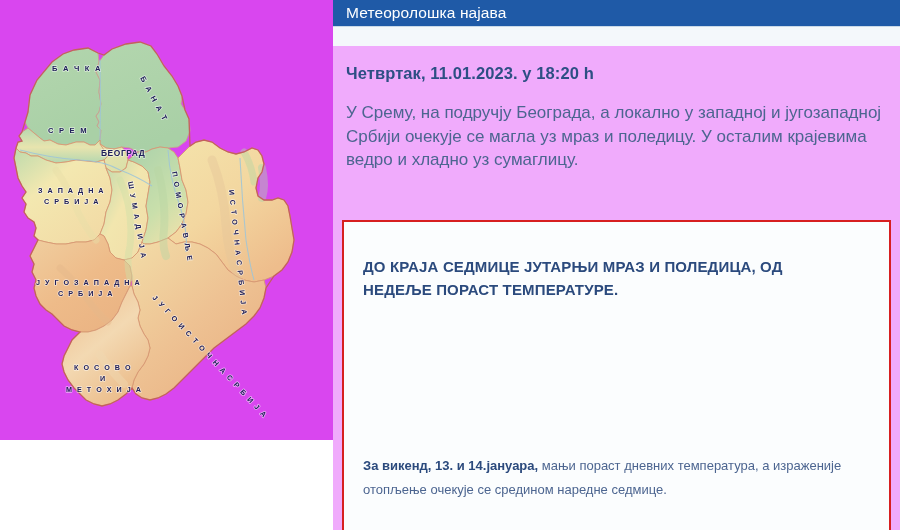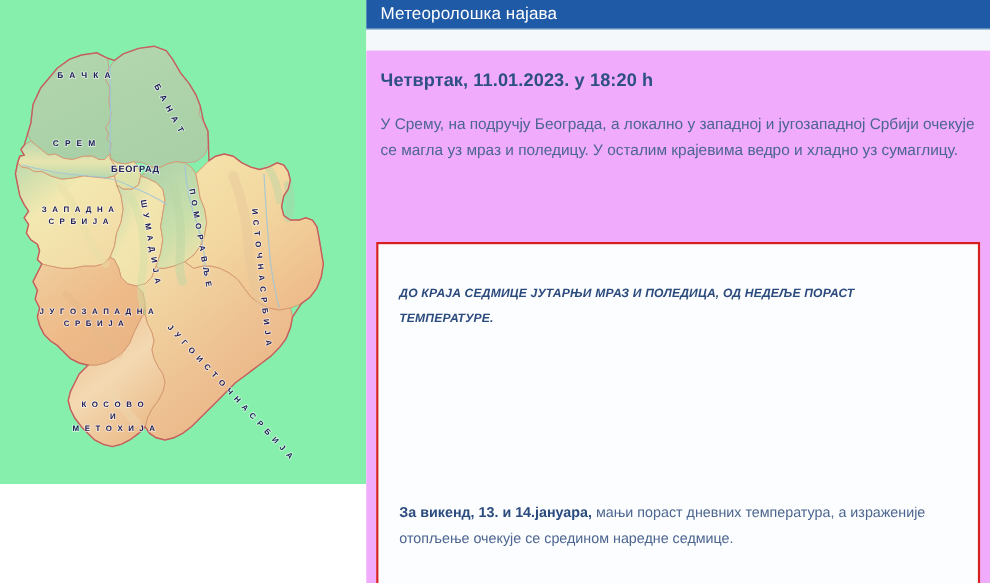--- a/index.html
+++ b/index.html
@@ -14,21 +14,21 @@
     position: relative;
     width: 900px; height: 530px;
     background: #ffffff;
     display: flex;
   }
 
   
   #map-pane {
     position: relative;
     width: 333px; height: 440px;
-    background: #86efac;
+    background: #d946ef;
     flex: 0 0 333px;
   }
   #map-svg { display: block; width: 333px; height: 530px; }
 
   .maplabel {
     fill: #20205a;
     font-family: "Liberation Sans", sans-serif;
     font-weight: bold;
     font-size: 7.6px;
     letter-spacing: 1.7px;
@@ -78,40 +78,39 @@
     font-size: 16.5px;
     font-weight: bold;
     letter-spacing: 0.1px;
     white-space: nowrap;
   }
   .intro {
     position: absolute;
     left: 13px; top: 55px;
     width: 540px;
     color: #4c6590;
-    font-size: 14px;
+    font-size: 17px;
     line-height: 23.5px;
   }
   #redbox {
     position: absolute;
     left: 9px; top: 174px;
     width: 549px; height: 318px;
     border: 2px solid #d71f20;
     background: #fbfdfe;
   }
   #redbox .hl {
     position: absolute;
     left: 19px; top: 34px;
     width: 470px;
     color: #2b4a7d;
-    font-size: 11px;
+    font-size: 15px;
     font-weight: bold;
     line-height: 22.5px;
     letter-spacing: 0.15px;
-    font-style: italic;
   }
   #redbox .p1 {
     position: absolute;
     left: 19px; top: 124px;
     width: 500px;
     color: #4c6590;
     font-size: 15.4px;
     line-height: 23.5px;
   }
   #redbox .p2 {

